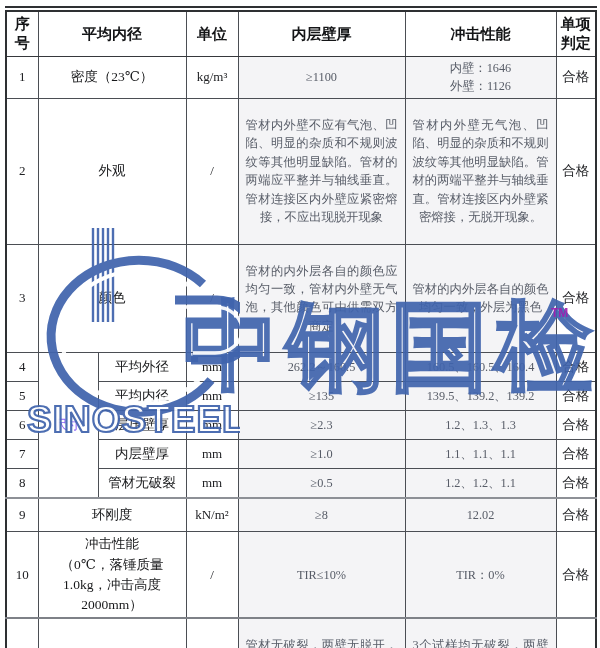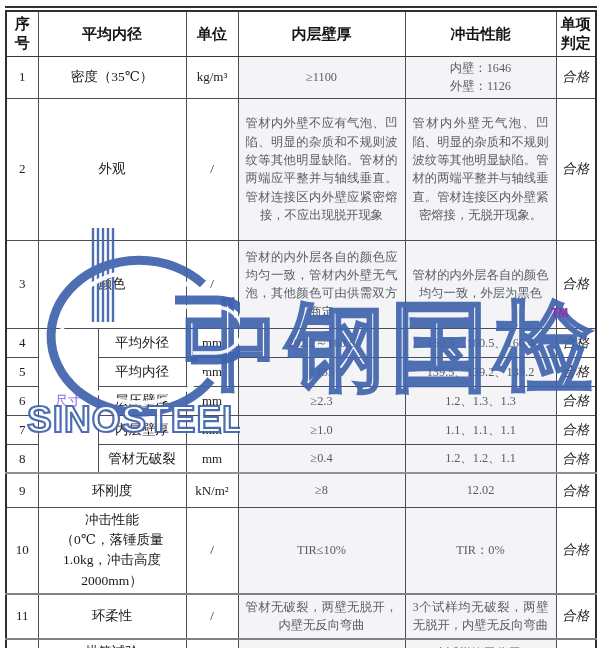--- a/index.html
+++ b/index.html
@@ -50,23 +50,23 @@
   td.unit{font-size:13px;color:#1c1d20;}
   td.req,td.res{
     font-size:12.3px;
     color:#575c67;
     line-height:1.5;
     background:#f4f4f6;
   }
   td.longtext{
     text-align:justify;
     text-align-last:center;
-    padding:3px 7px;
-  }
-  td.jud{font-size:13.5px;color:#27282b;font-style:italic;}
+    padding:17px 7px;
+  }
+  td.jud{font-size:13.5px;color:#27282b;}
   tbody tr:nth-child(1){height:38px;}
   tbody tr:nth-child(2){height:142px;}
   tbody tr:nth-child(3){height:88px;}
   tbody tr:nth-child(4){height:29px;}
   tbody tr:nth-child(5){height:29px;}
   tbody tr:nth-child(6){height:29px;}
   tbody tr:nth-child(7){height:29px;}
   tbody tr:nth-child(8){height:29px;}
   tbody tr:nth-child(9){height:34px;}
   tbody tr:nth-child(10){height:66px;}
@@ -125,21 +125,21 @@
         <th>单位</th>
         <th>内层壁厚</th>
         <th>冲击性能</th>
         <th>单项
 判定</th>
       </tr>
     </thead>
     <tbody>
       <tr>
         <td class="no">1</td>
-        <td class="item" colspan="2">密度（35℃）</td>
+        <td class="item" colspan="2">密度（23℃）</td>
         <td class="unit">kg/m³</td>
         <td class="req">≥1100</td>
         <td class="res">内壁：1646
 外壁：1126</td>
         <td class="jud">合格</td>
       </tr>
       <tr>
         <td class="no">2</td>
         <td class="item" colspan="2">外观</td>
         <td class="unit">/</td>
@@ -185,21 +185,21 @@
         <td class="item">内层壁厚</td>
         <td class="unit">mm</td>
         <td class="req">≥1.0</td>
         <td class="res">1.1、1.1、1.1</td>
         <td class="jud">合格</td>
       </tr>
       <tr>
         <td class="no">8</td>
         <td class="item">管材无破裂</td>
         <td class="unit">mm</td>
-        <td class="req">≥0.4</td>
+        <td class="req">≥0.5</td>
         <td class="res">1.2、1.2、1.1</td>
         <td class="jud">合格</td>
       </tr>
       <tr>
         <td class="no">9</td>
         <td class="item" colspan="2">环刚度</td>
         <td class="unit">kN/m²</td>
         <td class="req">≥8</td>
         <td class="res">12.02</td>
         <td class="jud">合格</td>

